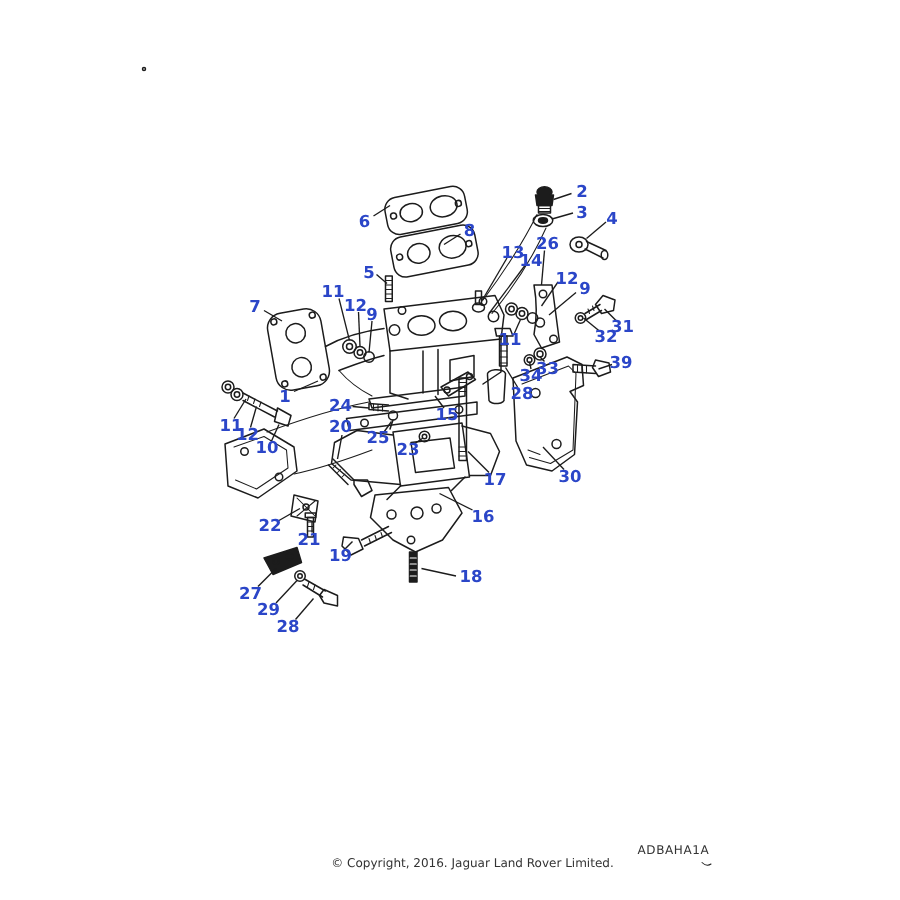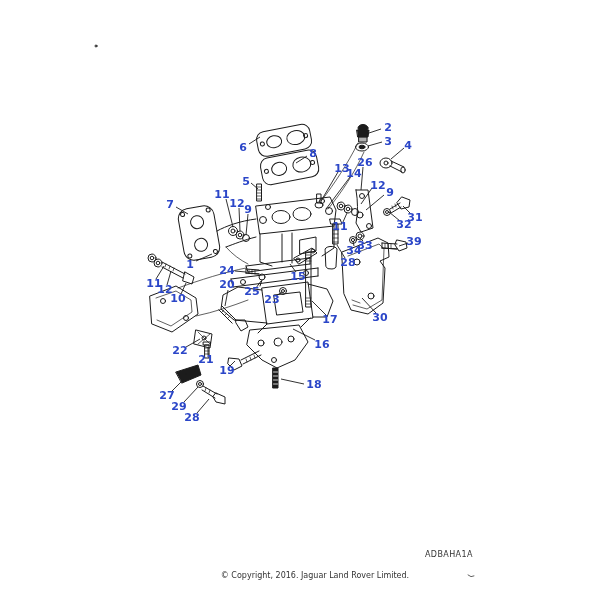--- a/index.html
+++ b/index.html
@@ -5,21 +5,21 @@
   html,body{margin:0;padding:0;background:#fff;}
   .page{position:relative;width:600px;height:600px;background:#ffffff;overflow:hidden;
         font-family:"DejaVu Sans",sans-serif;}
   svg.diagram{position:absolute;left:0;top:0;width:600px;height:600px;}
   .art path,.art rect,.art circle,.art ellipse,.art line,.art polygon{
       stroke:#1c1c1c;stroke-width:1;fill:none;stroke-linecap:round;stroke-linejoin:round;}
   .art .dk{fill:#1c1c1c;}
   .art .wh{stroke:#ffffff;stroke-width:0.8;}
   .art .thin{stroke-width:0.7;}
   .callout{text-anchor:middle;font:bold 11px "DejaVu Sans",sans-serif;cursor:pointer;}
-  .footer-code{position:absolute;left:425px;top:550px;font-size:8px;color:#333;
+  .footer-code{position:absolute;left:425px;top:562px;font-size:8px;color:#333;
       letter-spacing:0.4px;}
   .footer-copy{position:absolute;left:0;top:571px;width:630px;text-align:center;
       font-size:8px;color:#333;}
 </style>
 </head>
 <body>
 
 <div class="page">
 
   <svg class="diagram" viewBox="0 0 600 600">

